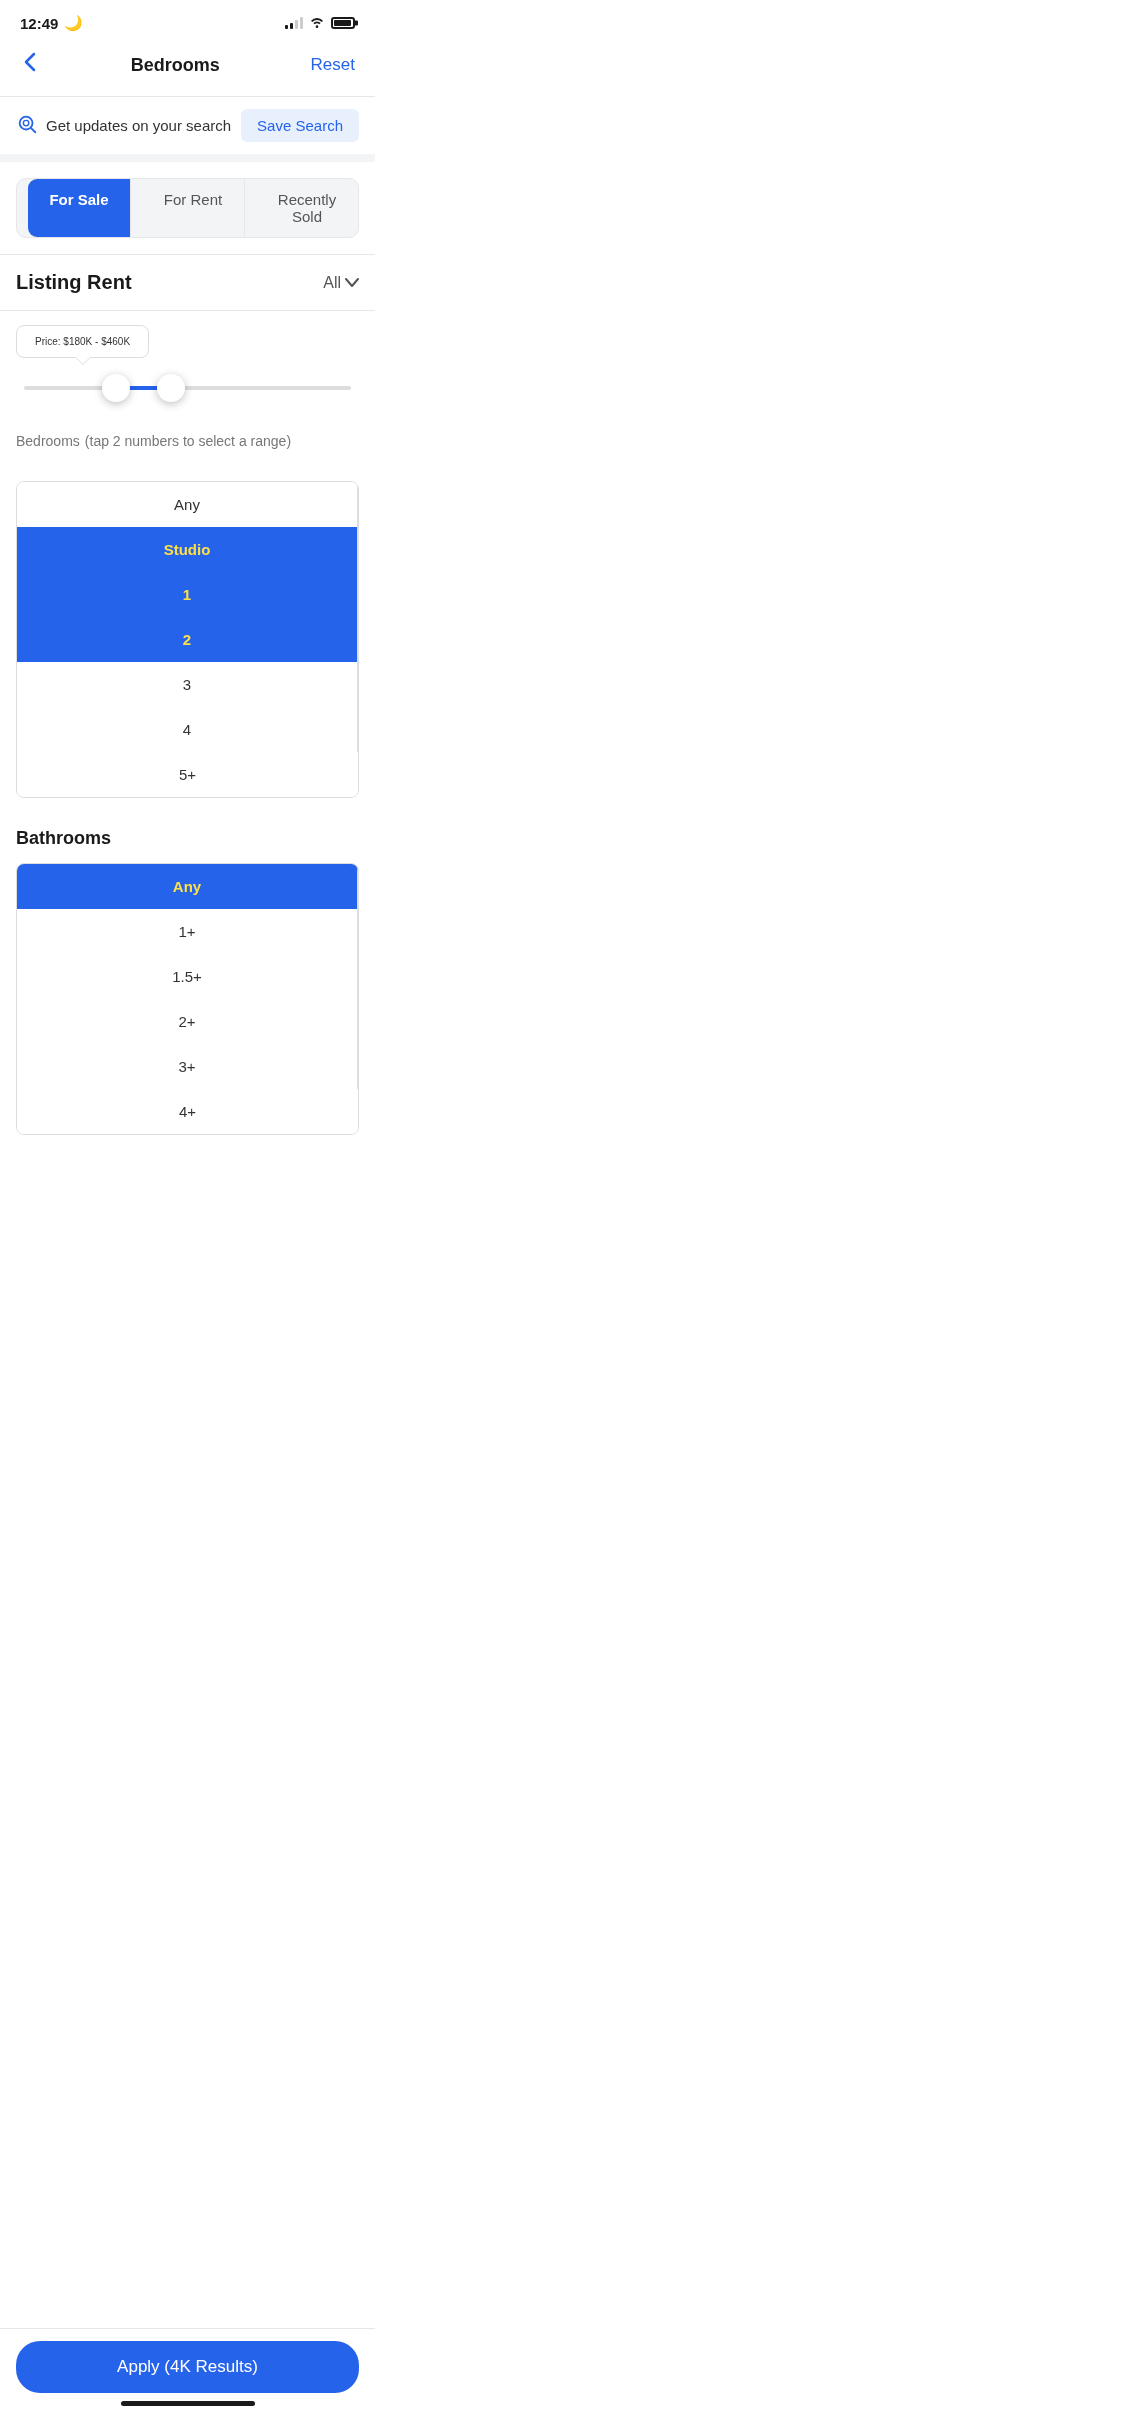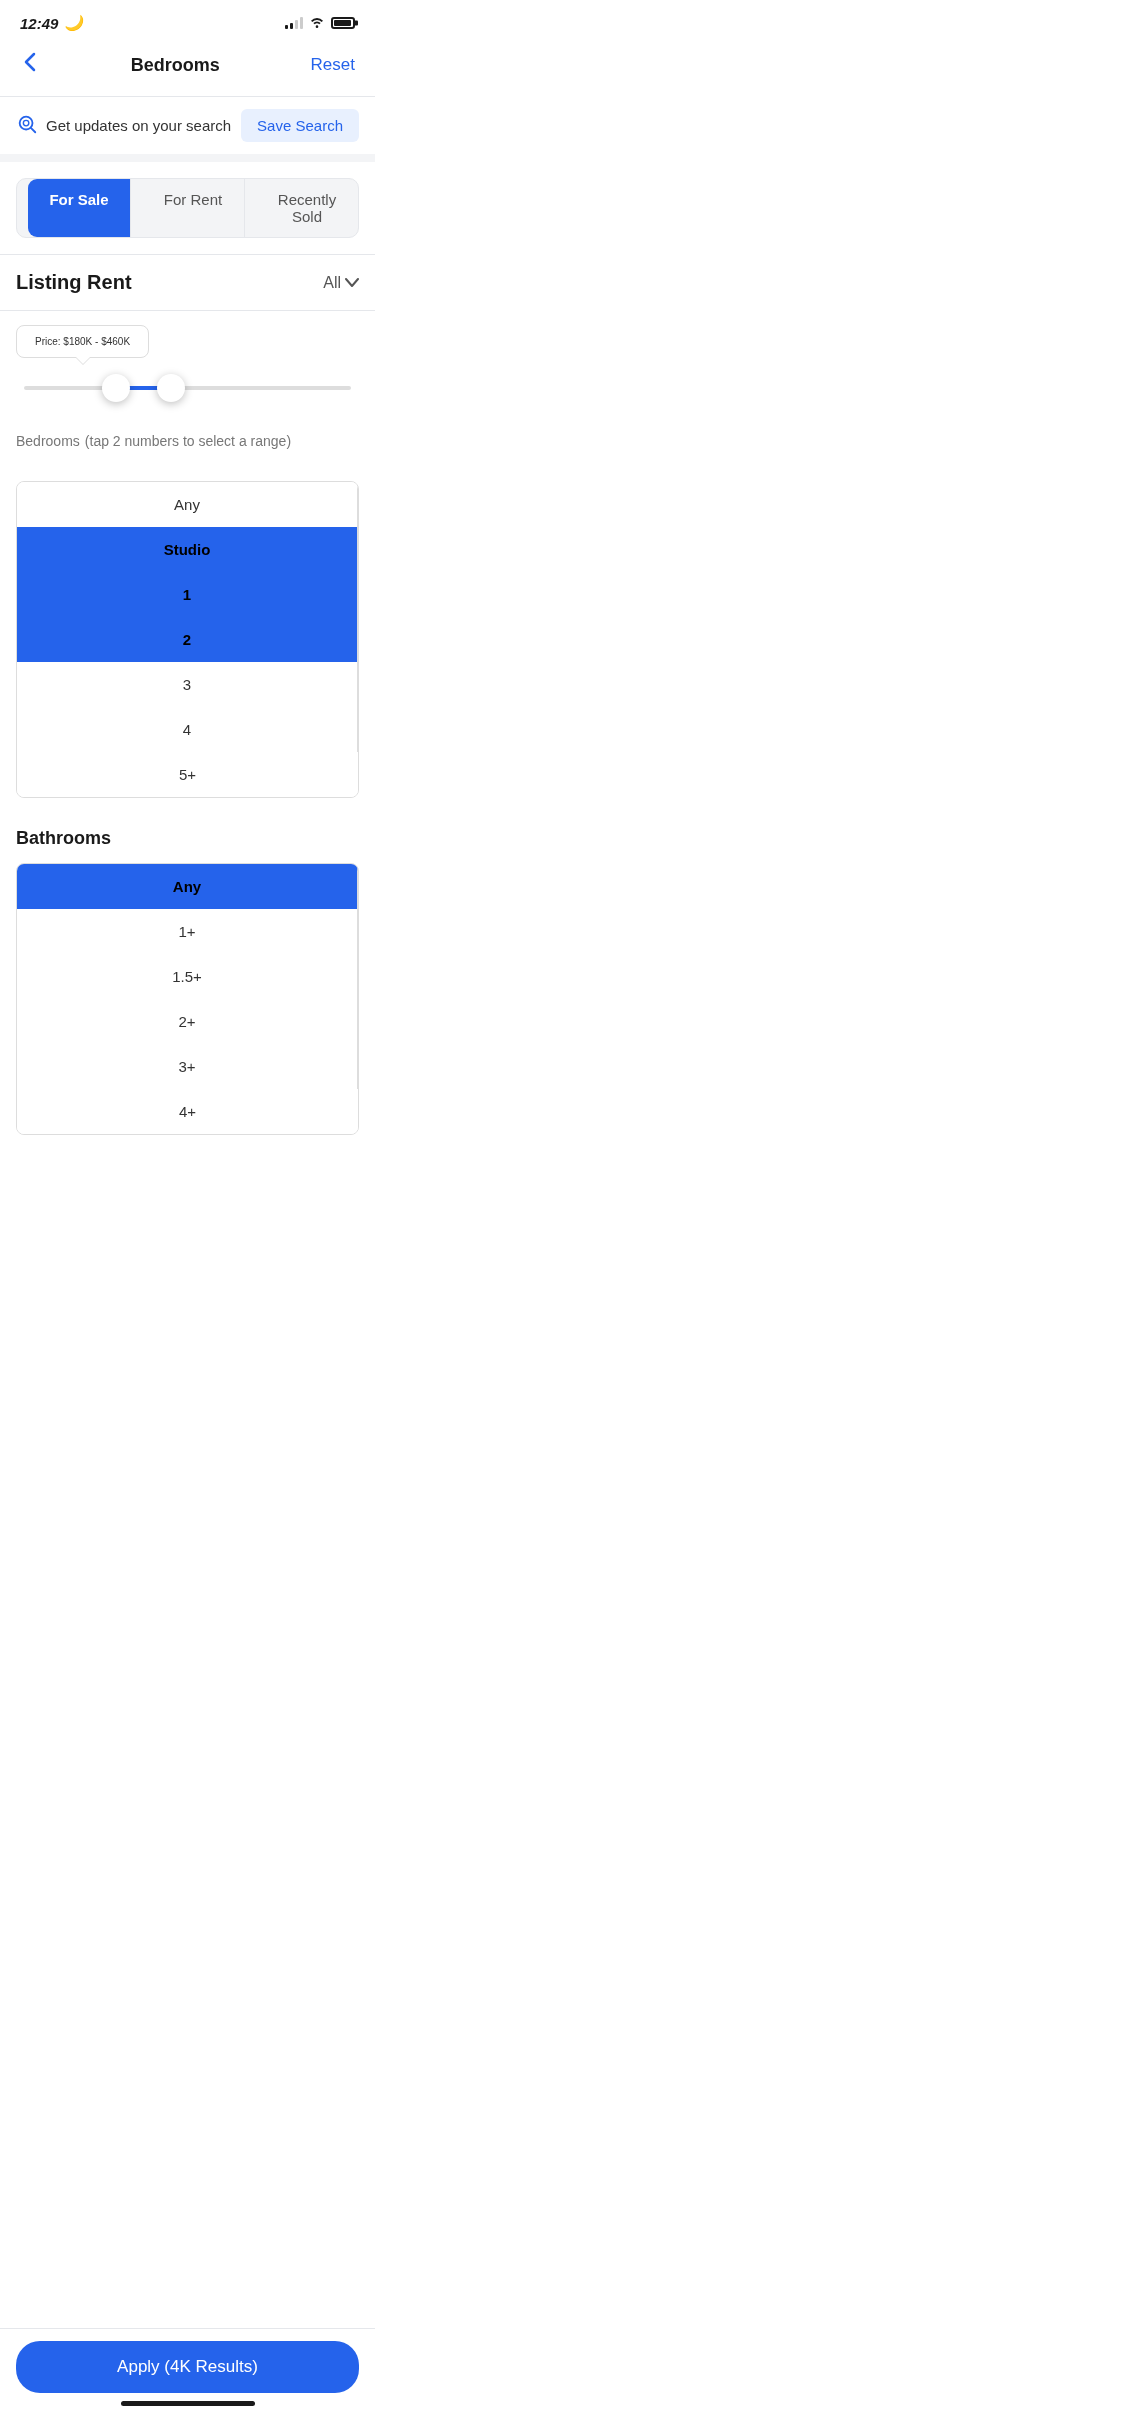--- a/index.html
+++ b/index.html
@@ -15,21 +15,20 @@
     }
 
     
     .status-bar {
       display: flex;
       justify-content: space-between;
       align-items: center;
       padding: 14px 20px 6px;
       font-size: 15px;
       font-weight: 600;
-      font-style: italic;
     }
     .status-left {
       display: flex;
       align-items: center;
       gap: 6px;
     }
     .status-right {
       display: flex;
       align-items: center;
       gap: 6px;
@@ -287,21 +286,21 @@
       padding: 14px 4px;
       font-size: 15px;
       color: #333;
       cursor: pointer;
       border-right: 1px solid #ddd;
       background: #fff;
     }
     .option-cell:last-child { border-right: none; }
     .option-cell.active {
       background: #2563eb;
-      color: #000000;
+      color: #fde047;
       font-weight: 600;
     }
 
     
     .bathrooms-section {
       padding: 20px 16px 10px;
     }
     .bathrooms-label {
       font-size: 18px;
       font-weight: 700;

